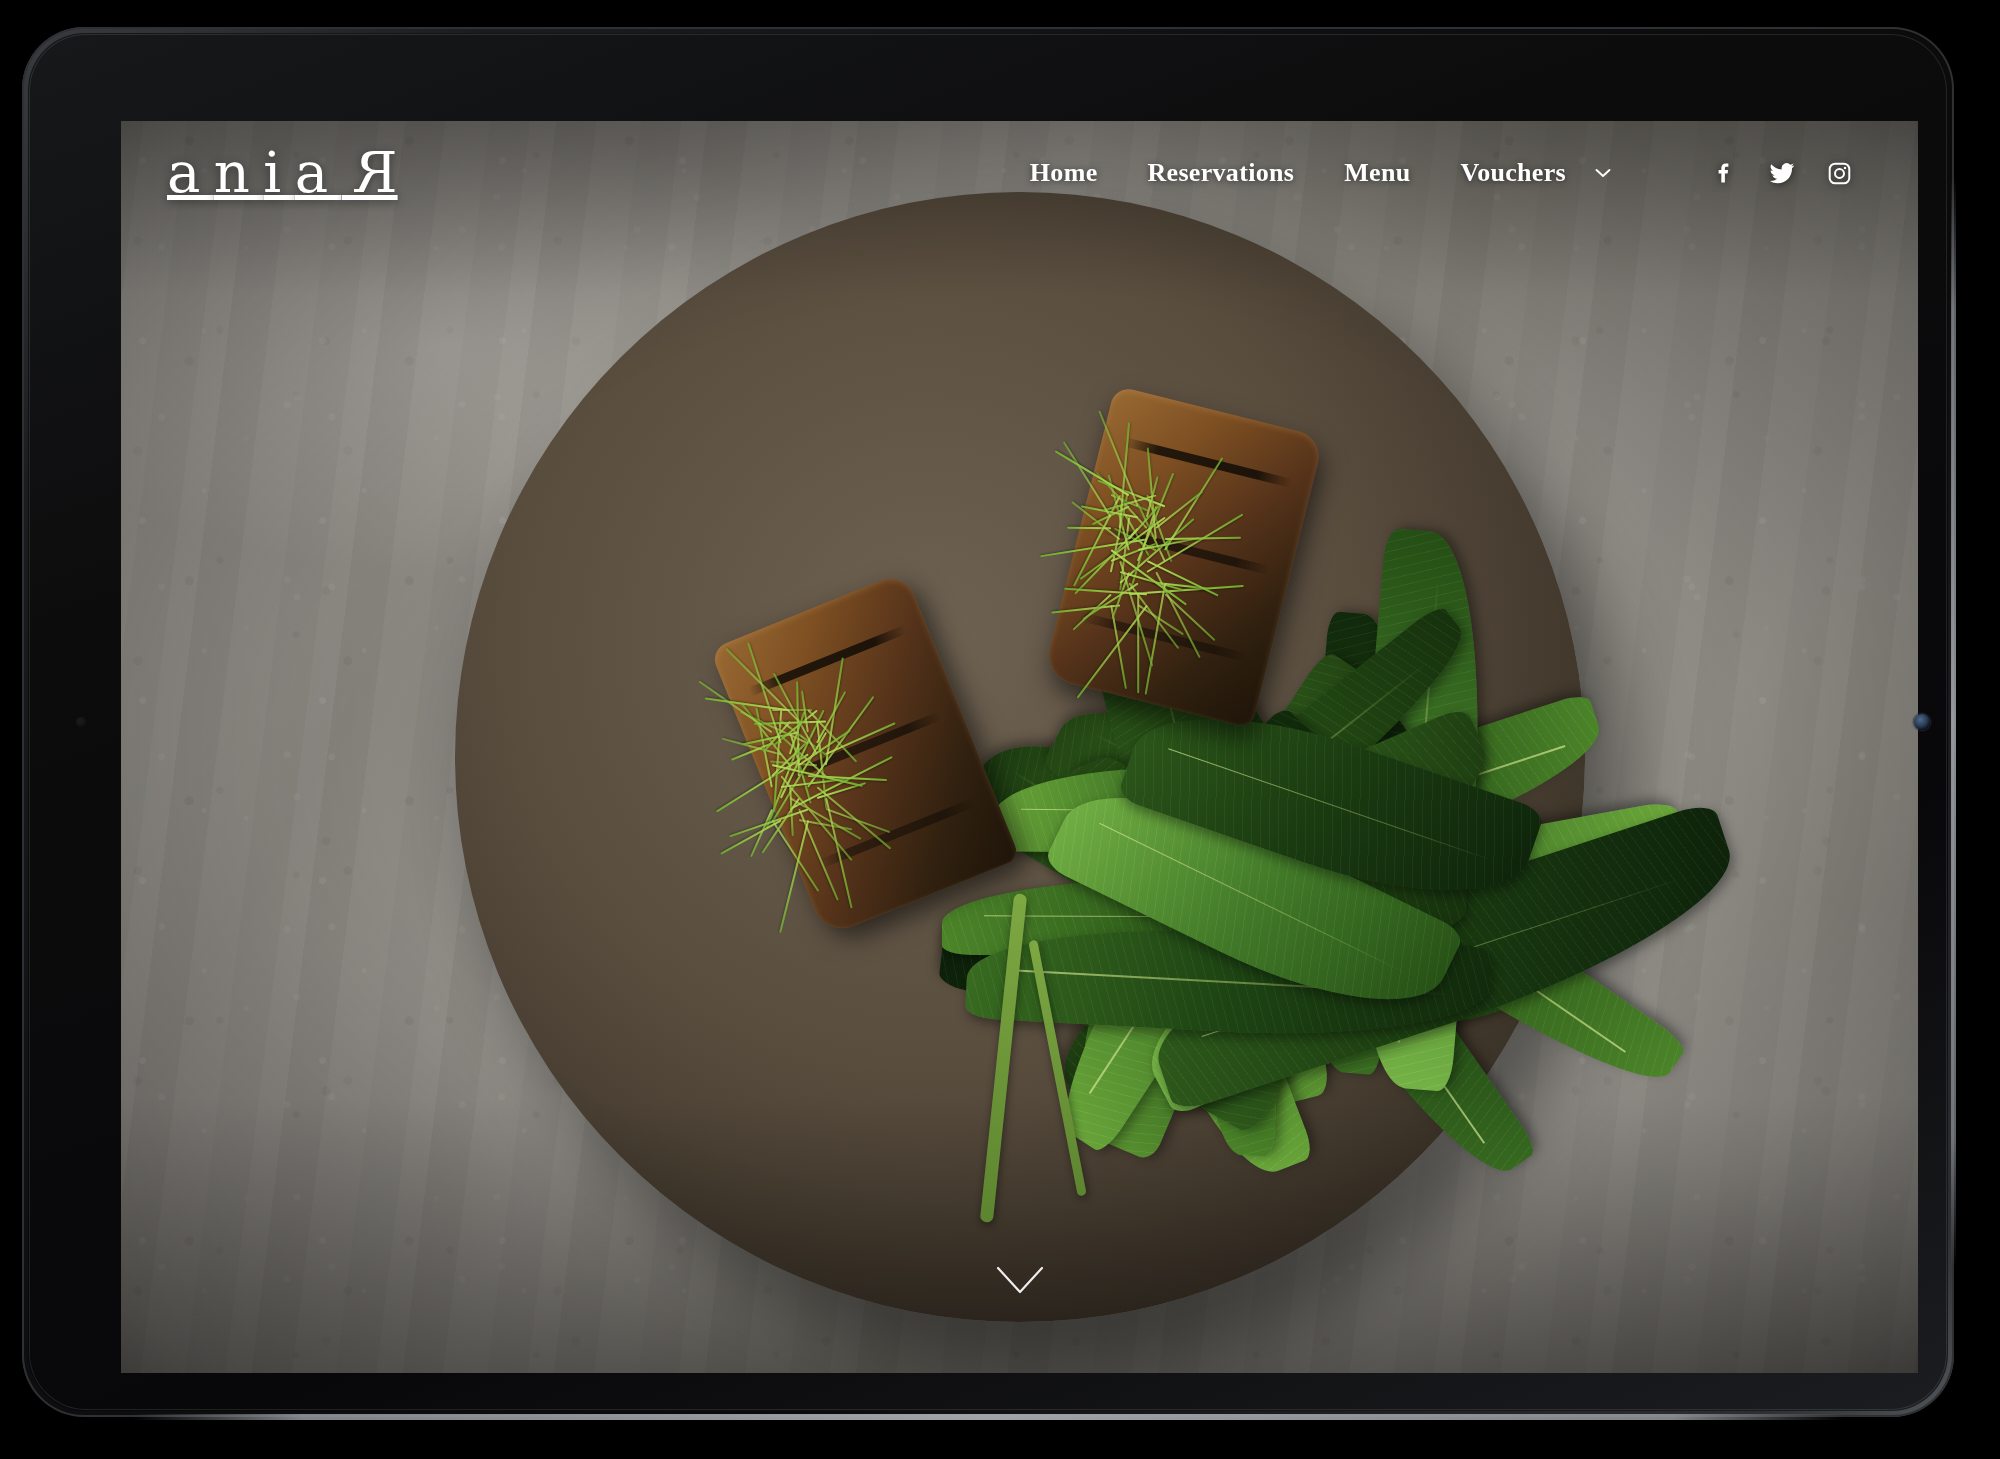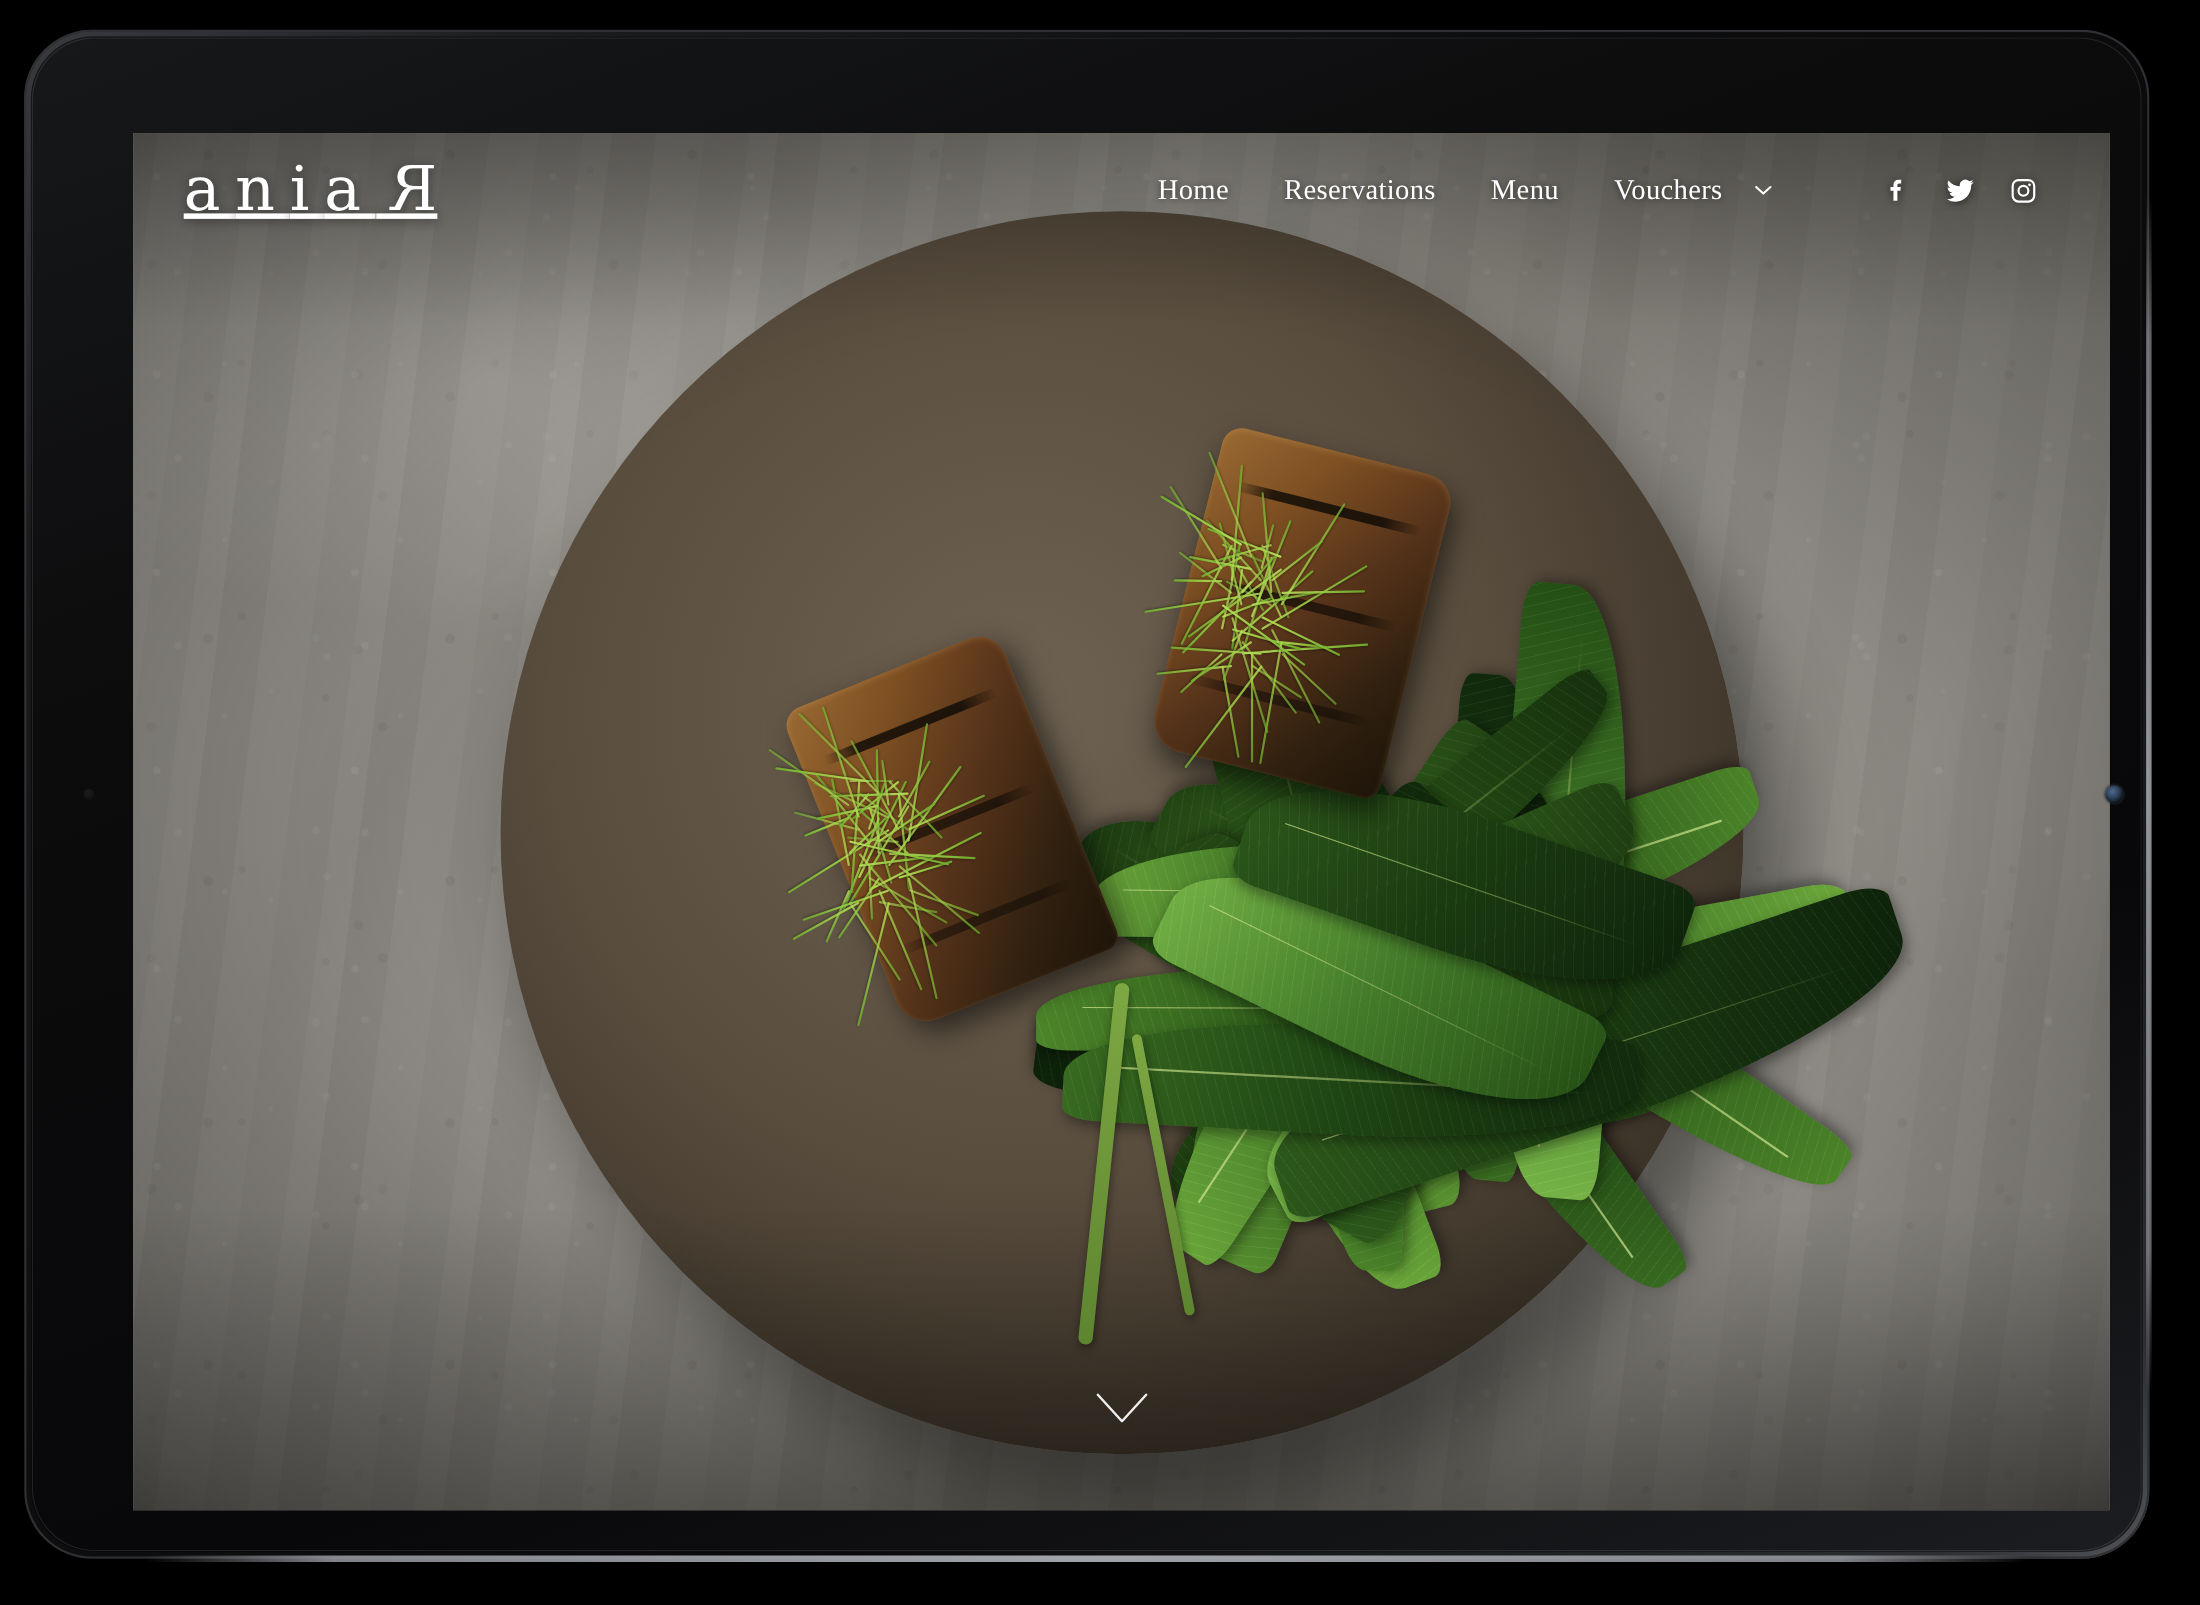--- a/index.html
+++ b/index.html
@@ -217,20 +217,21 @@
     gap:50px;
   }
   .nav-link{
     font-family:"Liberation Serif", serif;
     font-size:26px;
     color:#fff;
     text-decoration:none;
     white-space:nowrap;
     text-shadow:0 1px 6px rgba(0,0,0,.55);
     letter-spacing:.012em;
+    font-weight:bold;
   }
   #nav-dropdown-caret{
     width:22px; height:22px;
     display:flex; align-items:center; justify-content:center;
     margin-left:-24px;
     cursor:pointer;
   }
   #nav-dropdown-caret svg{ display:block; }
 
   #social-links{

